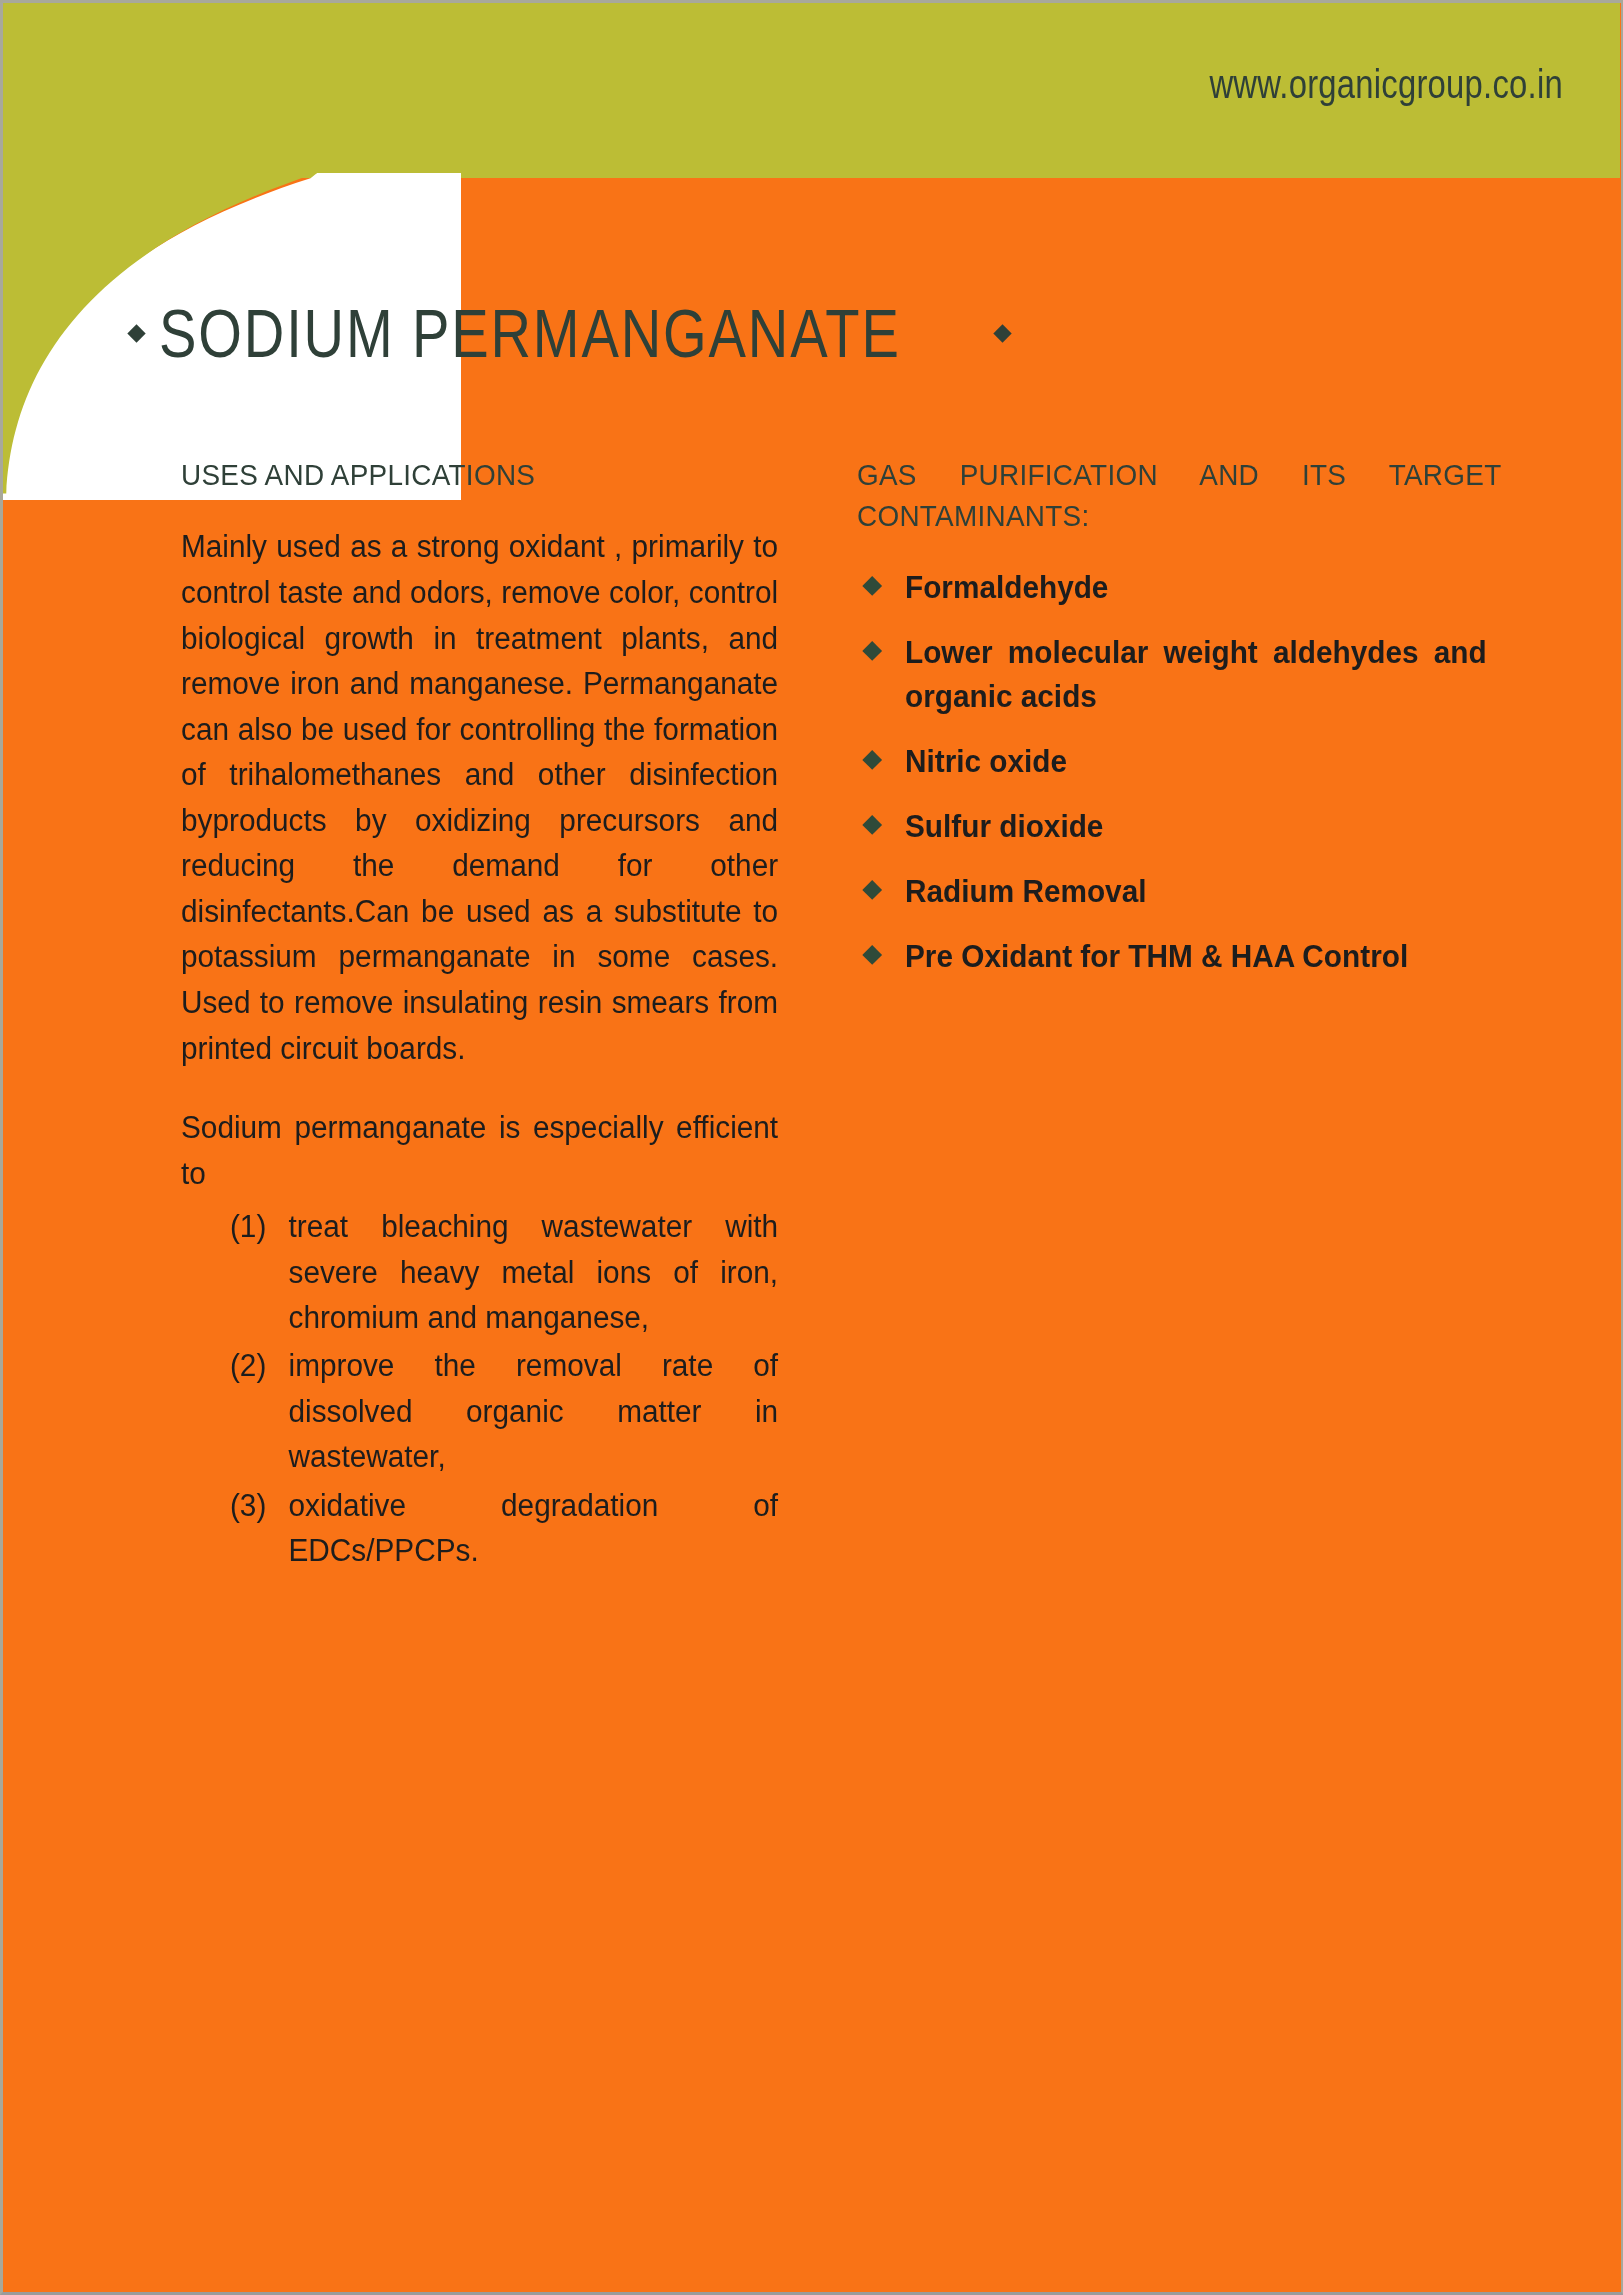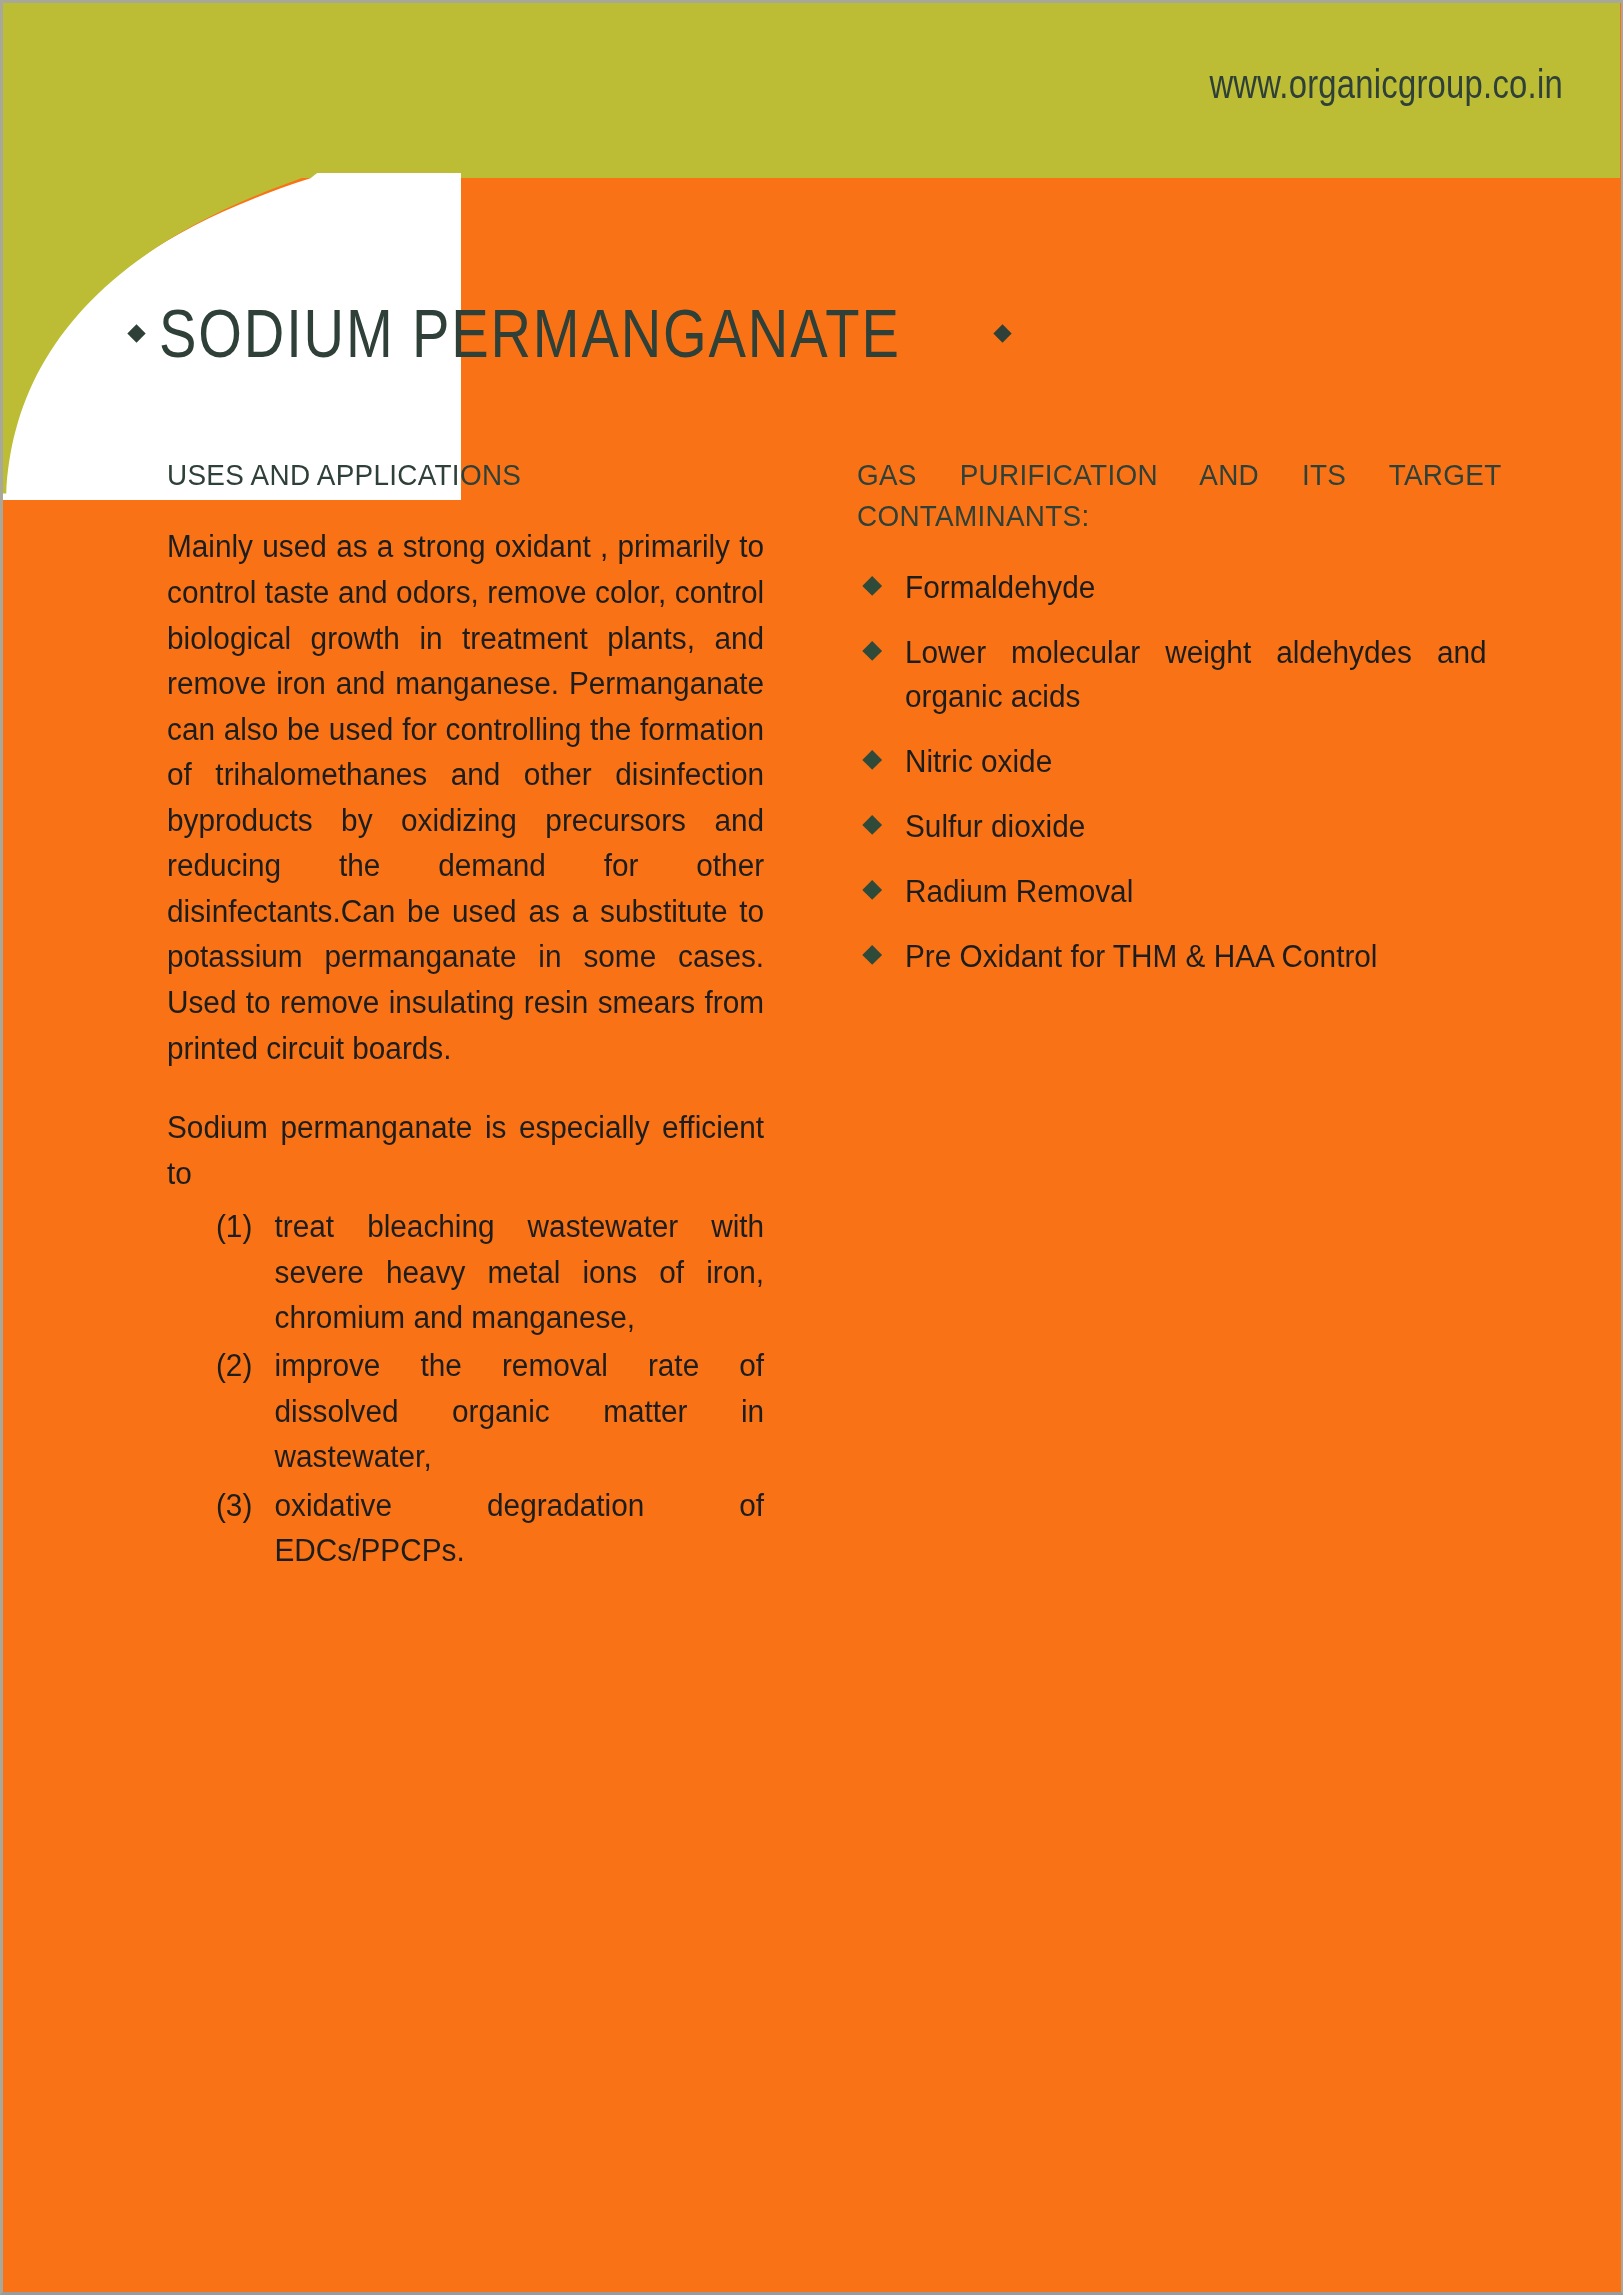--- a/index.html
+++ b/index.html
@@ -94,21 +94,21 @@
   .columns {
     position: absolute;
     left: 0;
     top: 451px;
     width: 1617px;
     z-index: 4;
   }
 
   .col-left {
     position: absolute;
-    left: 164px;
+    left: 178px;
     top: 0;
     width: 622px;
   }
 
   .col-right {
     position: absolute;
     left: 854px;
     top: 0;
     width: 654px;
   }
@@ -184,21 +184,21 @@
     list-style: none;
   }
 
   .bullet-item {
     display: flex;
     align-items: flex-start;
     margin-bottom: 21px;
     font-size: 31px;
     line-height: 1.42;
     color: #1d1d1d;
-    font-weight: 400;
+    font-weight: 700;
   }
 
   .bullet-mark {
     flex: none;
     width: 14.4px;
     height: 14.4px;
     background: #2f4a39;
     transform: rotate(45deg);
     margin: 13px 26px 0 7.8px;
   }

